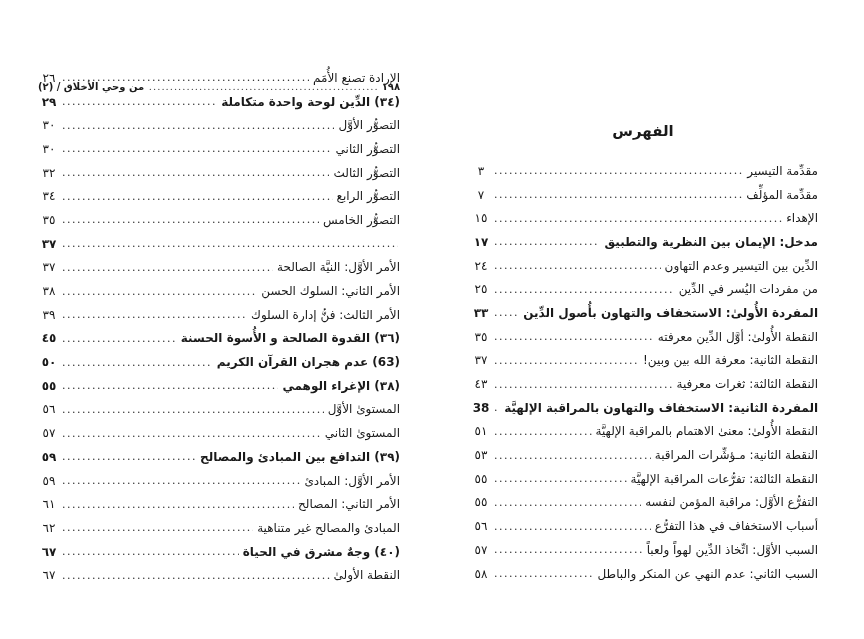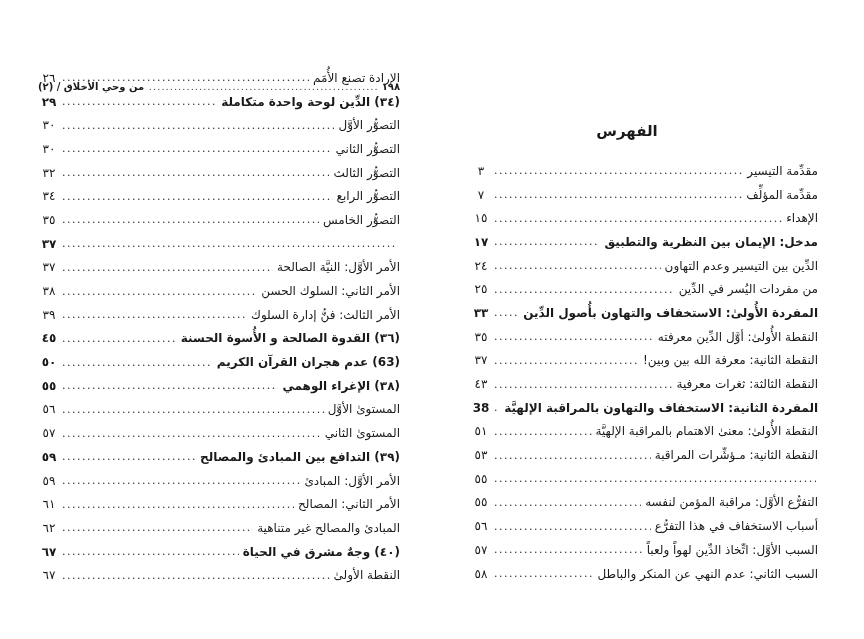--- a/index.html
+++ b/index.html
@@ -36,21 +36,21 @@
     .running-head .rh-page { order: 0; font-family: "DejaVu Sans", sans-serif; }
     .running-head .rh-dots {
       order: 1; flex: 1; overflow: hidden; white-space: nowrap;
       color: #444; font-weight: normal; letter-spacing: 1px; margin: 0 3px;
     }
     .running-head .rh-title { order: 2; font-family: "DejaVu Sans", sans-serif; }
 
     .toc-title {
       position: absolute;
       top: 122px;
-      left: 20px;
+      left: 36px;
       width: 350px;
       text-align: center;
       font-family: "DejaVu Sans", sans-serif;
       font-weight: bold;
       font-size: 15px;
     }
 
     .toc-list {
       position: absolute;
       margin: 0; padding: 0;
@@ -278,20 +278,21 @@
     <span class="entry">النقطة الأُولىٰ: معنىٰ الاهتمام بالمراقبة الإلهيَّة</span>
     <span class="dots"></span>
     <span class="pg">٥١</span>
   </li>
       <li class="toc-row">
     <span class="entry">النقطة الثانية: مـؤشِّرات المراقبة</span>
     <span class="dots"></span>
     <span class="pg">٥٣</span>
   </li>
       <li class="toc-row">
+    <span class="entry">النقطة الثالثة: تفرُّعات المراقبة الإلهيَّة</span>
     <span class="dots"></span>
     <span class="pg">٥٥</span>
   </li>
       <li class="toc-row">
     <span class="entry">التفرُّع الأوَّل: مراقبة المؤمن لنفسه</span>
     <span class="dots"></span>
     <span class="pg">٥٥</span>
   </li>
       <li class="toc-row">
     <span class="entry">أسباب الاستخفاف في هذا التفرُّع</span>

